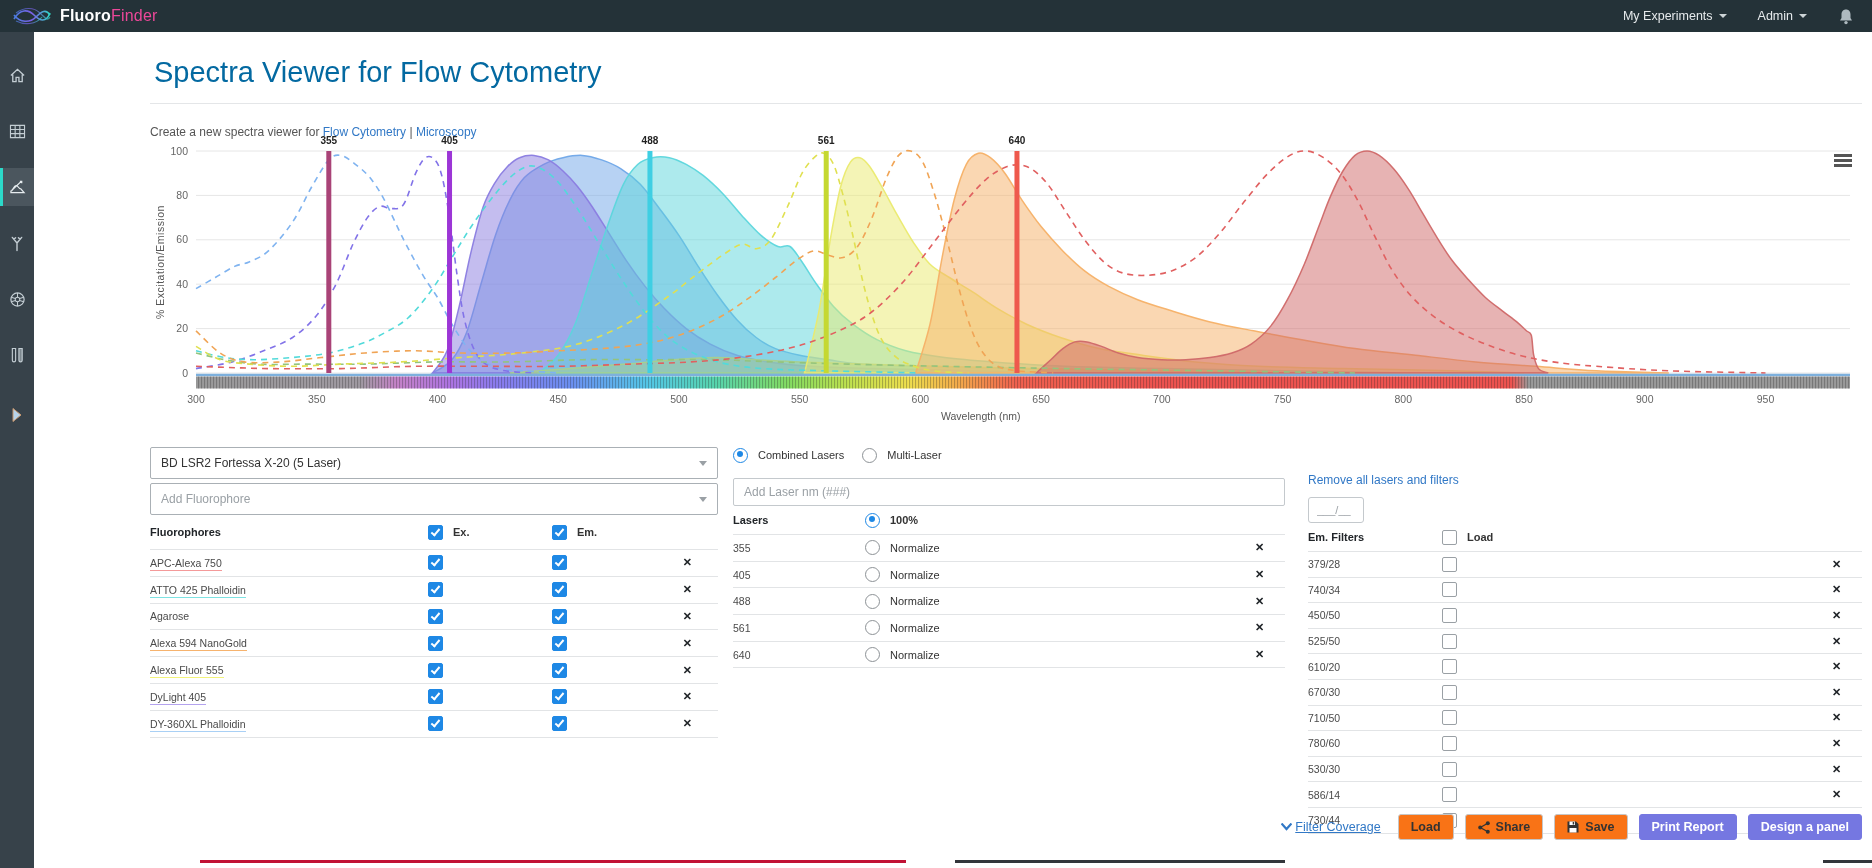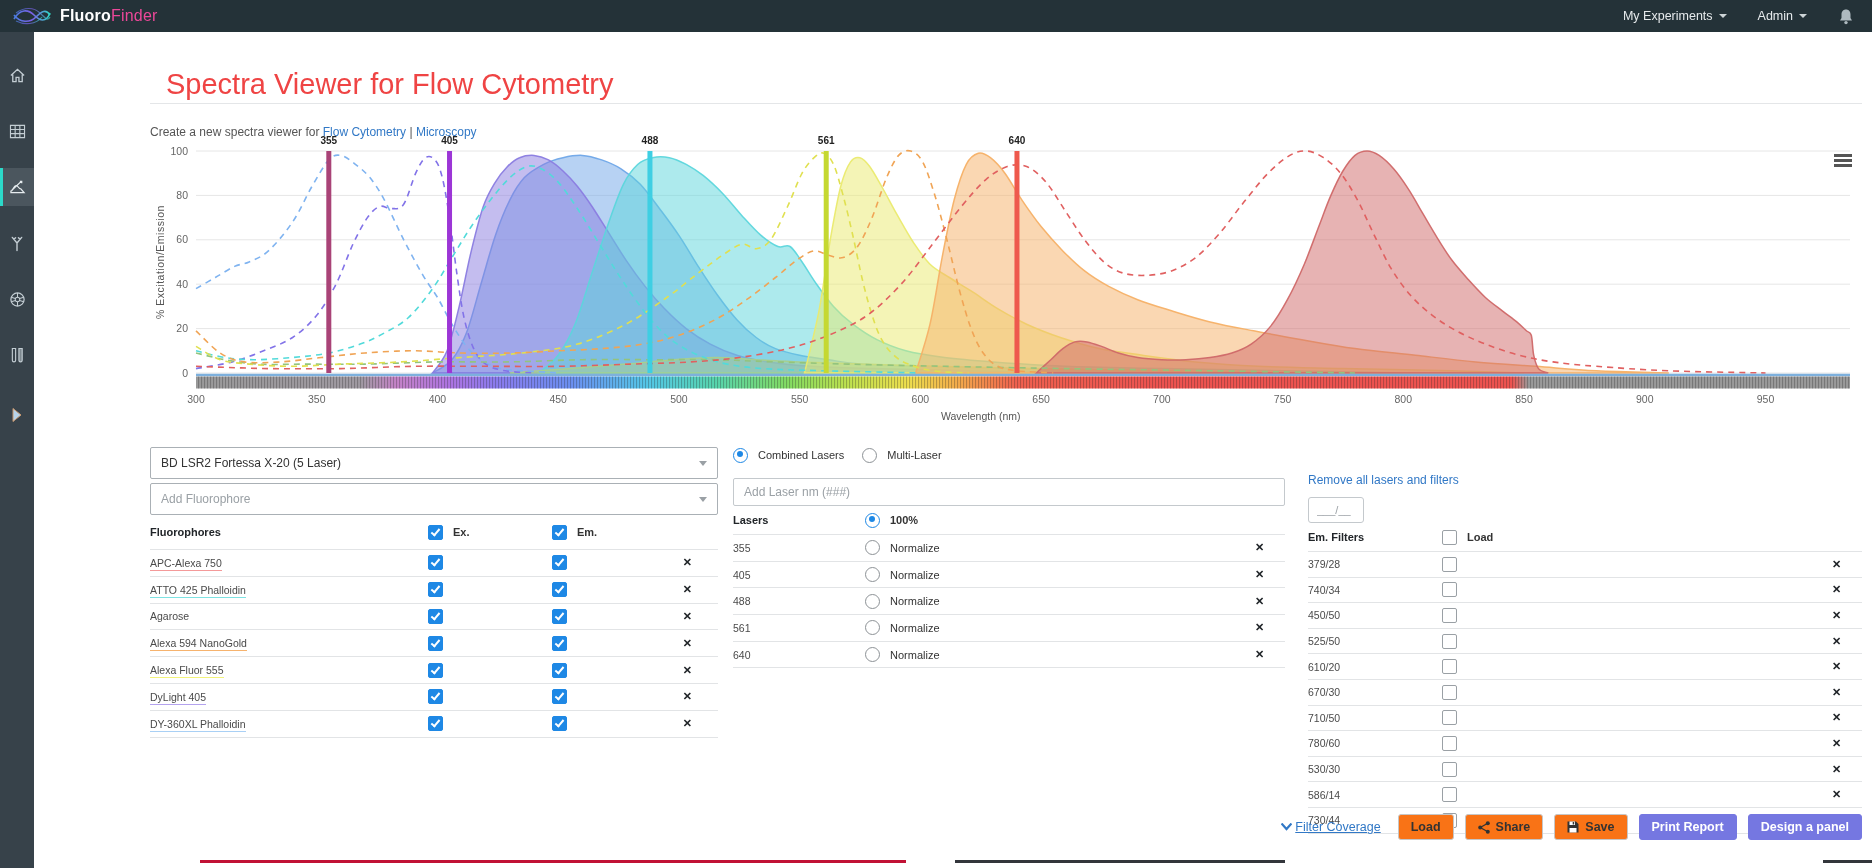--- a/index.html
+++ b/index.html
@@ -19,21 +19,21 @@
               border-top:4px solid #cdd4d7;display:inline-block;}
 
   
   .sidebar{position:absolute;left:0;top:32px;width:34px;height:836px;background:#37424a;z-index:20;}
   .side-item{width:34px;height:38px;display:flex;align-items:center;justify-content:center;position:relative;cursor:pointer;}
   .side-item svg{display:block;}
   .side-item.active{background:#4b565e;}
   .side-item.active::before{content:"";position:absolute;left:0;top:0;bottom:0;width:3px;background:#2cd9c9;}
 
   
-  .page-title{position:absolute;left:150px;top:52px;font-size:29px;font-weight:400;color:#ef4444;margin:16px;}
+  .page-title{position:absolute;left:150px;top:52px;font-size:29px;font-weight:400;color:#0369a1;margin:4px;}
   .title-divider{position:absolute;left:150px;top:103px;width:1712px;height:0;border-top:1px solid #e4e6e8;}
   .subtitle{position:absolute;left:150px;top:113px;font-size:12px;color:#555;}
   .subtitle a{color:#3178c6;text-decoration:none;}
 
   
   .chart-wrap{position:absolute;left:150px;top:126px;width:1712px;height:302px;}
   .chart-menu{position:absolute;right:10px;top:28px;width:18px;cursor:pointer;}
   .chart-menu div{height:2.5px;background:#555;margin-bottom:2.5px;}
 
   

